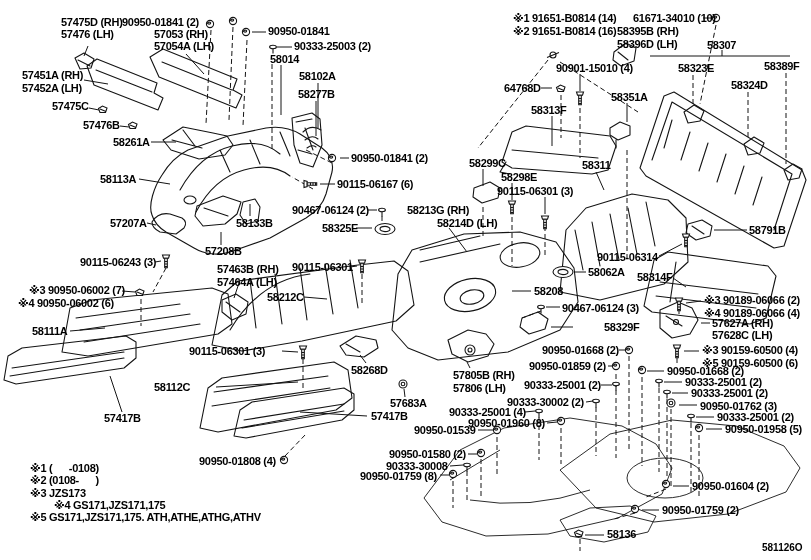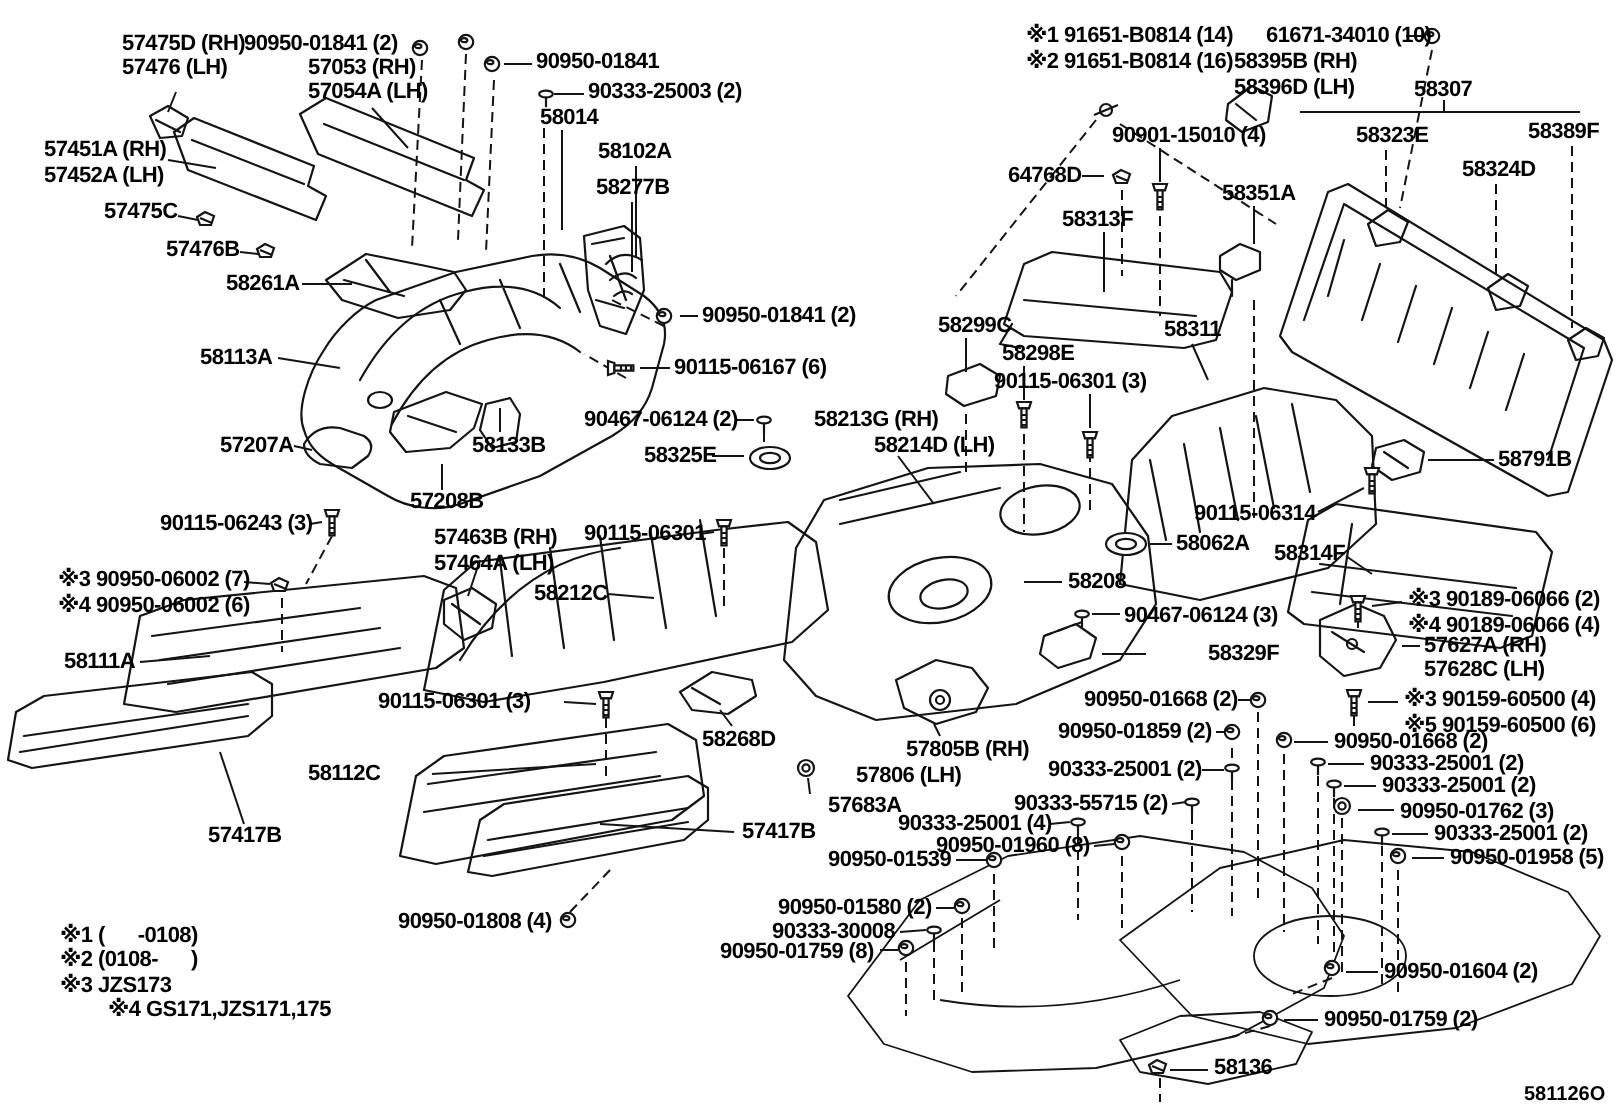--- a/index.html
+++ b/index.html
@@ -204,32 +204,32 @@
       <div class="lbl" style="left: 22px; top: 83px;">57452A (LH)</div>
       <div class="lbl" style="left: 52px; top: 101px;">57475C</div>
       <div class="lbl" style="left: 83px; top: 120px;">57476B</div>
       <div class="lbl" style="left: 113px; top: 137px;">58261A</div>
       <div class="lbl" style="left: 100px; top: 174px;">58113A</div>
       <div class="lbl" style="left: 110px; top: 218px;">57207A</div>
       <div class="lbl" style="left: 236px; top: 218px;">58133B</div>
       <div class="lbl" style="left: 205px; top: 246px;">57208B</div>
       <div class="lbl" style="left: 80px; top: 257px;">90115-06243 (3)</div>
       <div class="lbl" style="left: 29px; top: 285px;">※3 90950-06002 (7)</div>
-      <div class="lbl" style="left: 29px; top: 298px;">※4 90950-06002 (6)</div>
+      <div class="lbl" style="left: 18px; top: 298px;">※4 90950-06002 (6)</div>
       <div class="lbl" style="left: 32px; top: 326px;">58111A</div>
       <div class="lbl" style="left: 217px; top: 264px;">57463B (RH)</div>
       <div class="lbl" style="left: 217px; top: 277px;">57464A (LH)</div>
       <div class="lbl" style="left: 267px; top: 292px;">58212C</div>
       <div class="lbl" style="left: 292px; top: 262px;">90115-06301</div>
       <div class="lbl" style="left: 189px; top: 346px;">90115-06301 (3)</div>
       <div class="lbl" style="left: 154px; top: 382px;">58112C</div>
       <div class="lbl" style="left: 104px; top: 413px;">57417B</div>
       <div class="lbl" style="left: 371px; top: 411px;">57417B</div>
       <div class="lbl" style="left: 351px; top: 365px;">58268D</div>
-      <div class="lbl" style="left: 390px; top: 398px; margin-left: 24px;">57683A</div>
+      <div class="lbl" style="left: 390px; top: 398px;">57683A</div>
       <div class="lbl" style="left: 199px; top: 456px;">90950-01808 (4)</div>
       <div class="lbl" style="left: 351px; top: 153px;">90950-01841 (2)</div>
       <div class="lbl" style="left: 337px; top: 179px;">90115-06167 (6)</div>
       <div class="lbl" style="left: 292px; top: 205px;">90467-06124 (2)</div>
       <div class="lbl" style="left: 322px; top: 223px;">58325E</div>
       <div class="lbl" style="left: 407px; top: 205px;">58213G (RH)</div>
       <div class="lbl" style="left: 407px; top: 218px; margin-left: 30px;">58214D (LH)</div>
       <div class="lbl" style="left: 469px; top: 158px;">58299C</div>
       <div class="lbl" style="left: 501px; top: 172px;">58298E</div>
       <div class="lbl" style="left: 497px; top: 186px;">90115-06301 (3)</div>
@@ -256,40 +256,41 @@
       <div class="lbl" style="left: 576px; top: 322px; margin-left: 28px;">58329F</div>
       <div class="lbl" style="left: 704px; top: 295px;">※3 90189-06066 (2)</div>
       <div class="lbl" style="left: 704px; top: 308px;">※4 90189-06066 (4)</div>
       <div class="lbl" style="left: 712px; top: 318px;">57627A (RH)</div>
       <div class="lbl" style="left: 712px; top: 330px;">57628C (LH)</div>
       <div class="lbl" style="left: 702px; top: 345px;">※3 90159-60500 (4)</div>
       <div class="lbl" style="left: 702px; top: 358px;">※5 90159-60500 (6)</div>
       <div class="lbl" style="left: 542px; top: 345px;">90950-01668 (2)</div>
       <div class="lbl" style="left: 529px; top: 361px;">90950-01859 (2)</div>
       <div class="lbl" style="left: 524px; top: 380px;">90333-25001 (2)</div>
-      <div class="lbl" style="left: 507px; top: 397px;">90333-55715 (2)</div>
+      <div class="lbl" style="left: 507px; top: 397px;">90333-30002 (2)</div>
       <div class="lbl" style="left: 449px; top: 407px;">90333-25001 (4)</div>
       <div class="lbl" style="left: 468px; top: 418px;">90950-01960 (8)</div>
       <div class="lbl" style="left: 414px; top: 425px;">90950-01539</div>
       <div class="lbl" style="left: 453px; top: 370px;">57805B (RH)</div>
-      <div class="lbl" style="left: 428px; top: 383px;">57806 (LH)</div>
+      <div class="lbl" style="left: 453px; top: 383px;">57806 (LH)</div>
       <div class="lbl" style="left: 667px; top: 366px;">90950-01668 (2)</div>
       <div class="lbl" style="left: 685px; top: 377px;">90333-25001 (2)</div>
       <div class="lbl" style="left: 691px; top: 388px;">90333-25001 (2)</div>
       <div class="lbl" style="left: 700px; top: 401px;">90950-01762 (3)</div>
       <div class="lbl" style="left: 717px; top: 412px;">90333-25001 (2)</div>
       <div class="lbl" style="left: 725px; top: 424px;">90950-01958 (5)</div>
       <div class="lbl" style="left: 389px; top: 449px;">90950-01580 (2)</div>
       <div class="lbl" style="left: 386px; top: 461px;">90333-30008</div>
       <div class="lbl" style="left: 360px; top: 471px;">90950-01759 (8)</div>
       <div class="lbl" style="left: 692px; top: 481px;">90950-01604 (2)</div>
       <div class="lbl" style="left: 662px; top: 505px;">90950-01759 (2)</div>
       <div class="lbl" style="left: 607px; top: 529px;">58136</div>
     </div>
   <div id="legend-layer">
       <div class="lbl" style="left: 30px; top: 463px;">※1 (      -0108)</div>
       <div class="lbl" style="left: 30px; top: 475.3px;">※2 (0108-      )</div>
       <div class="lbl" style="left: 30px; top: 487.6px;">※3 JZS173</div>
       <div class="lbl" style="left: 14px; top: 499.9px; margin-left: 40px;">※4 GS171,JZS171,175</div>
+      <div class="lbl" style="left: 30px; top: 512.2px;">※5 GS171,JZS171,175. ATH,ATHE,ATHG,ATHV</div>
     </div>
 
   <div class="lbl small" style="left:762px;top:542px;">581126O</div>
 </div>
 
 </body></html>

